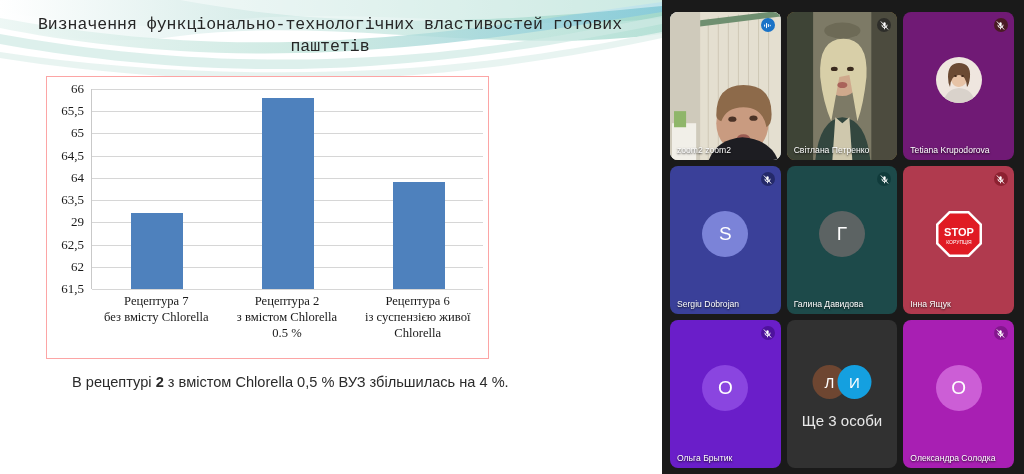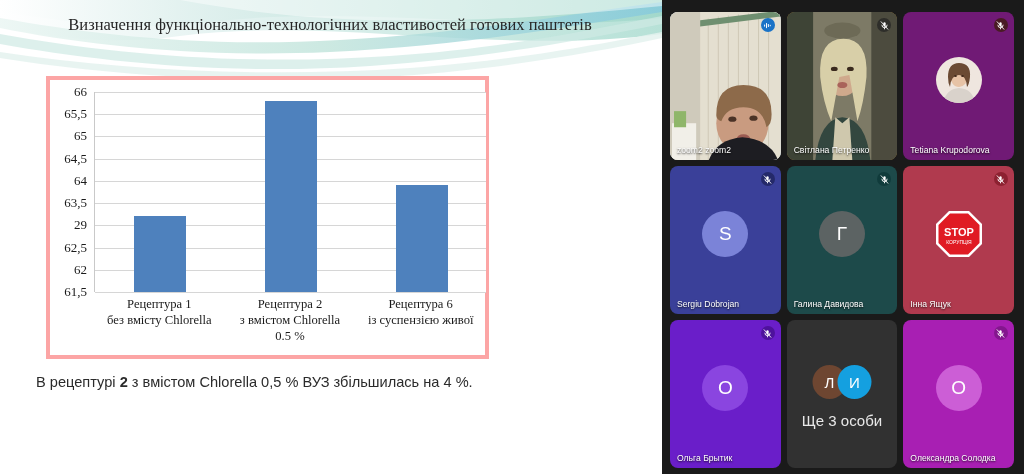--- a/index.html
+++ b/index.html
@@ -19,30 +19,30 @@
     overflow: hidden;
   }
   .wave-wrap { position: absolute; top: 0; left: 0; width: 662px; height: 80px; pointer-events: none; }
   .slide-title {
     position: absolute;
     top: 14px; left: 30px; width: 600px;
     text-align: center;
     font-size: 16.5px;
     line-height: 22px;
     color: #262626;
-    font-family: Liberation Serif, serif;
+    font-family: Liberation Mono, monospace;
     z-index: 3;
   }
 
   
   #chart-figure {
     position: absolute;
     left: 46px; top: 76px;
     width: 443px; height: 283px;
-    border: 4px solid #fca5a5;
+    border: 1px solid #fca5a5;
     background: #ffffff;
   }
   #chart-inner { position: relative; width: 100%; height: 100%; }
 
   .y-axis {
     position: absolute;
     left: 0px; top: 12px;
     width: 40px; height: 200px;
   }
   .y-tick {
@@ -89,21 +89,21 @@
   #slide-body {
     position: absolute;
     left: 36px; top: 372px;
     width: 594px;
     font-family: "Liberation Sans", sans-serif;
     font-size: 14.6px;
     line-height: 19.5px;
     color: #2b2b2b;
   }
   #slide-body p.just { text-align: justify; text-indent: 34px; }
-  #slide-body p.last { margin-top: 1px; }
+  #slide-body p.last { margin-top: 1px; margin-left: 36px; }
   #slide-body b { font-weight: bold; }
 
   
   #video-panel {
     position: relative;
     width: 362px; height: 474px;
     background: #1a1a1a;
     padding: 12px 10px 6px 8px;
   }
   #video-grid {
@@ -253,31 +253,32 @@
             <div class="gridline" style="top: 155.556px;"></div>
             <div class="gridline" style="top: 177.778px;"></div>
             <div class="gridline" style="top: 200px;"></div>
             <div class="bar" style="height: 75.5556px; left: 39.3333px; background: rgb(78, 129, 189);"></div>
             <div class="bar" style="height: 191.111px; left: 170px; background: rgb(78, 129, 189);"></div>
             <div class="bar" style="height: 106.667px; left: 300.667px; background: rgb(78, 129, 189);"></div>
           </div>
 
         <div class="x-labels">
           <div class="x-label">
-            <div>Рецептура 1</div>
+            <div>Рецептура 7</div>
             <div>без вмісту Chlorella</div>
           </div>
           <div class="x-label">
             <div>Рецептура 2</div>
             <div>з вмістом Chlorella</div>
             <div>0.5 %</div>
           </div>
           <div class="x-label">
             <div>Рецептура 6</div>
             <div>із суспензією живої</div>
+            <div>Chlorella</div>
           </div>
         </div>
 
       </div>
     </div>
 
     <div id="slide-body">
       <p class="last"><span>В рецептурі </span><b>2</b><span> з вмістом Chlorella 0,5 % ВУЗ збільшилась на 4 %.</span></p>
     </div>
   </div>

